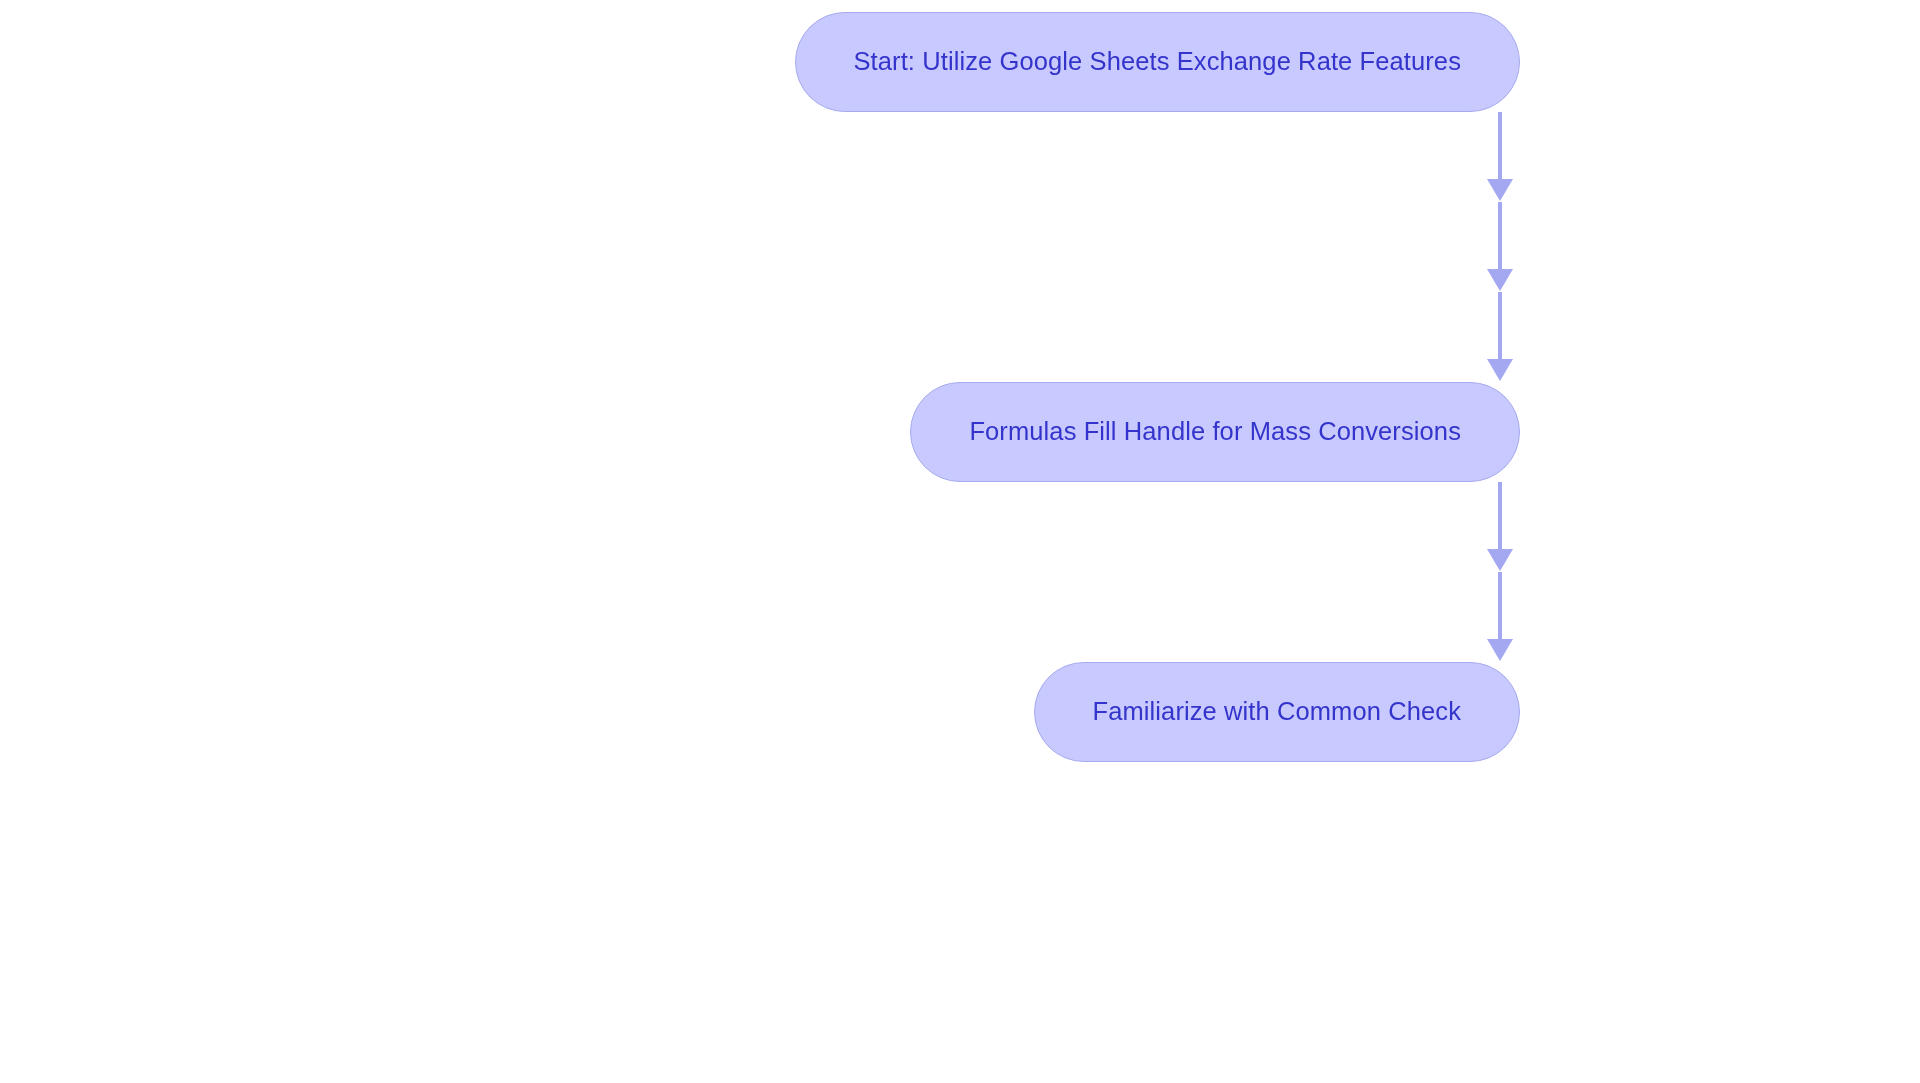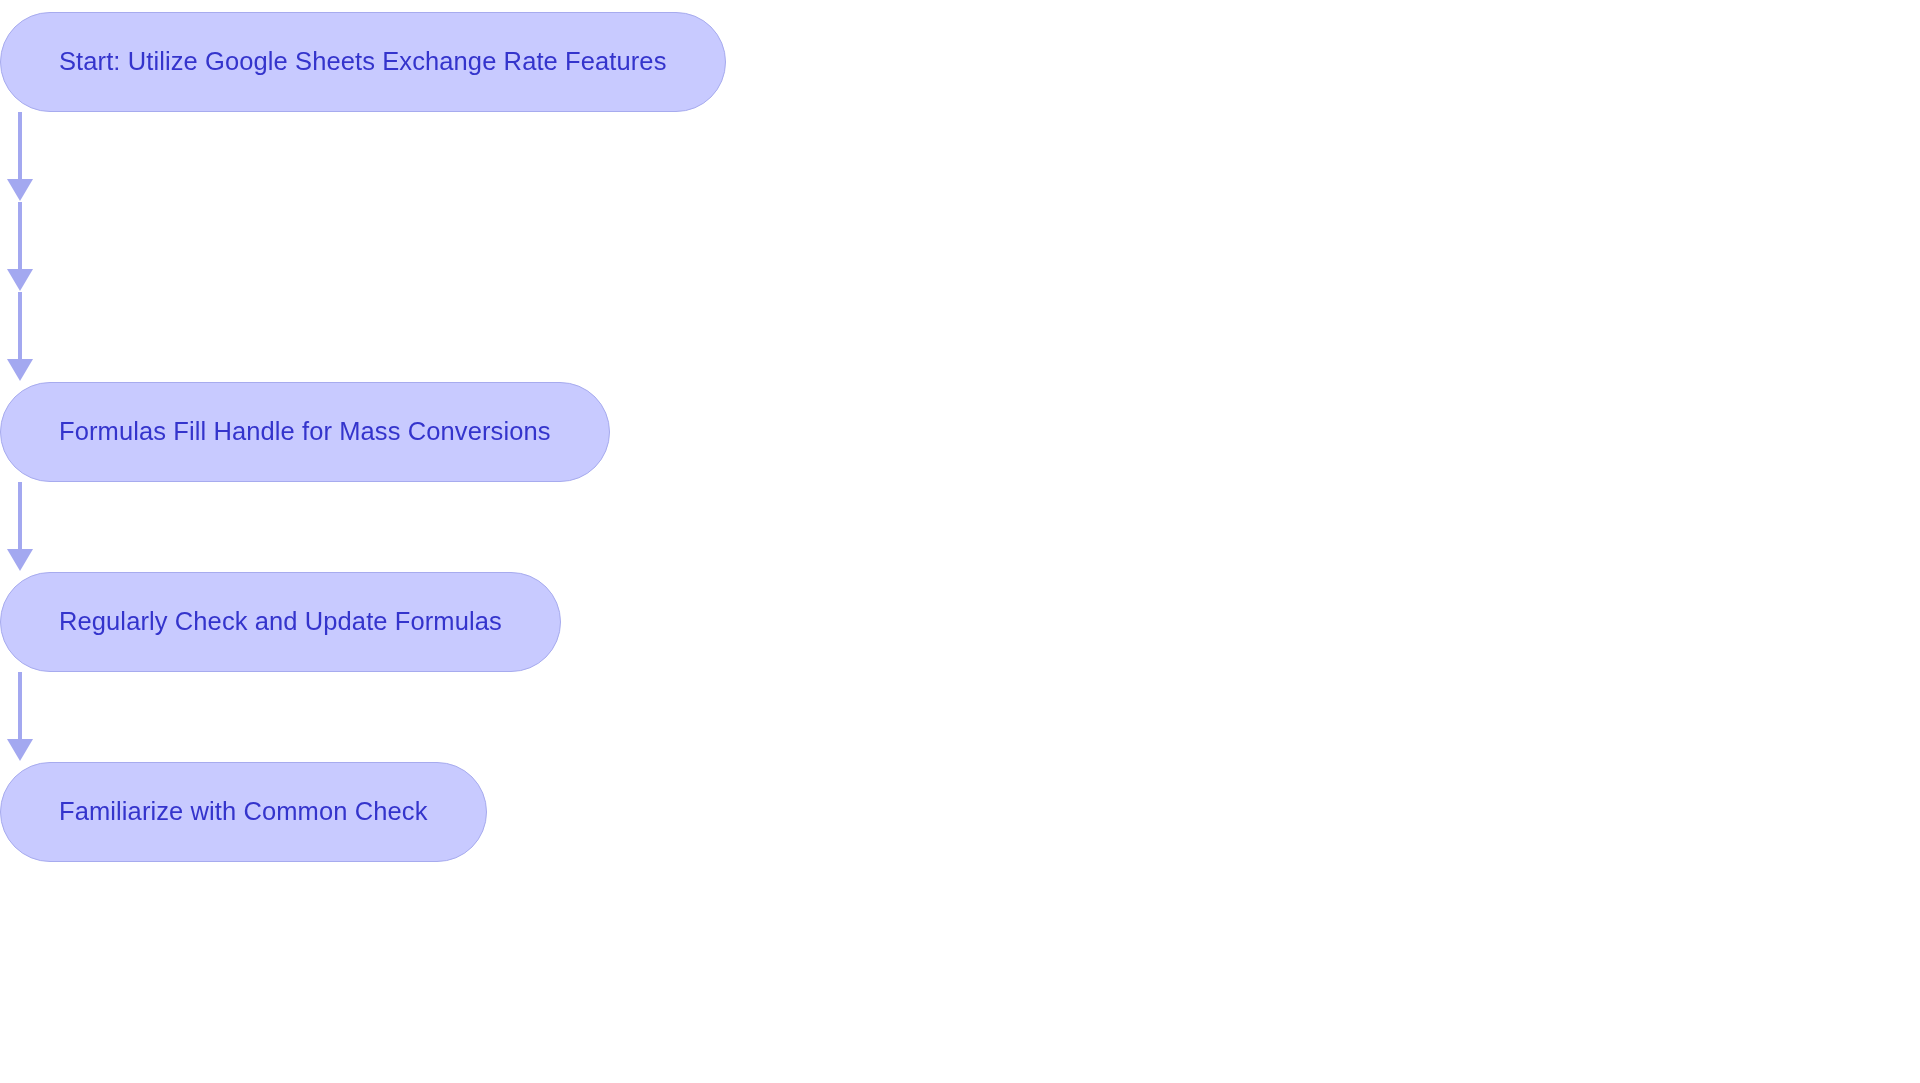--- a/index.html
+++ b/index.html
@@ -22,21 +22,21 @@
   }
 
   .flow-column {
     position: absolute;
     left: 0;
     top: 0;
     width: 1520px;
     height: 1083px;
     display: flex;
     flex-direction: column;
-    align-items: flex-start;
+    align-items: flex-end;
     border-radius: 6px;
   }
 
   .node {
     box-sizing: border-box;
     background: #c8caff;
     border: 1.6px solid #a7abee;
     border-radius: 999px;
     color: #3434cc;
     display: flex;
@@ -105,23 +105,20 @@
 
     <div class="node node-4">
       <span>Formulas Fill Handle for Mass Conversions</span>
     </div>
 
     <div class="connector">
       <div class="line"></div>
       <div class="head"></div>
     </div>
 
-    <div class="node node-5">
-      <span>Regularly Check and Update Formulas</span>
-    </div>
 
     <div class="connector">
       <div class="line"></div>
       <div class="head"></div>
     </div>
 
     <div class="node node-6">
       <span>Familiarize with Common Check</span>
     </div>
 

